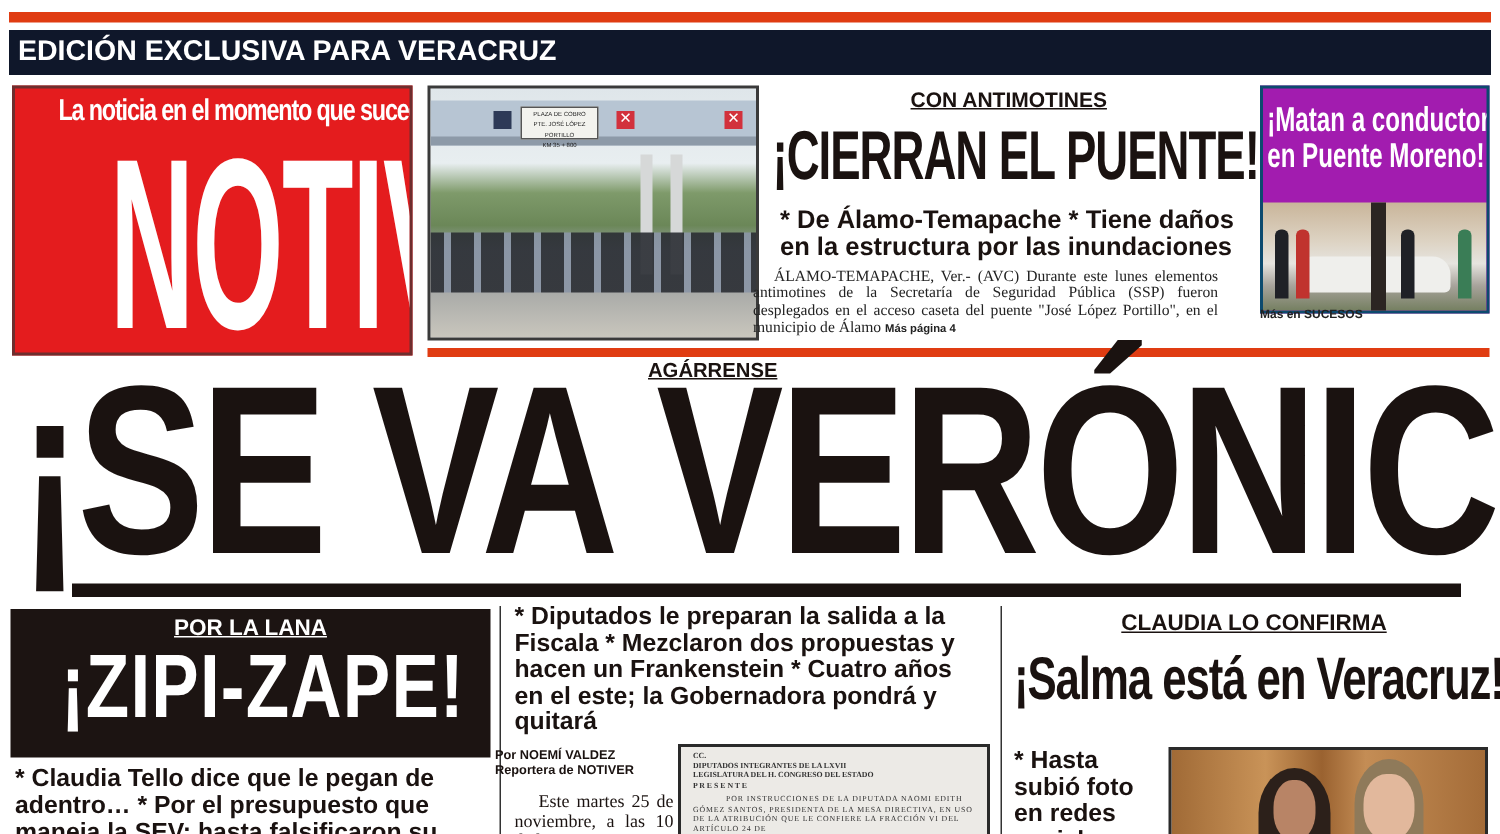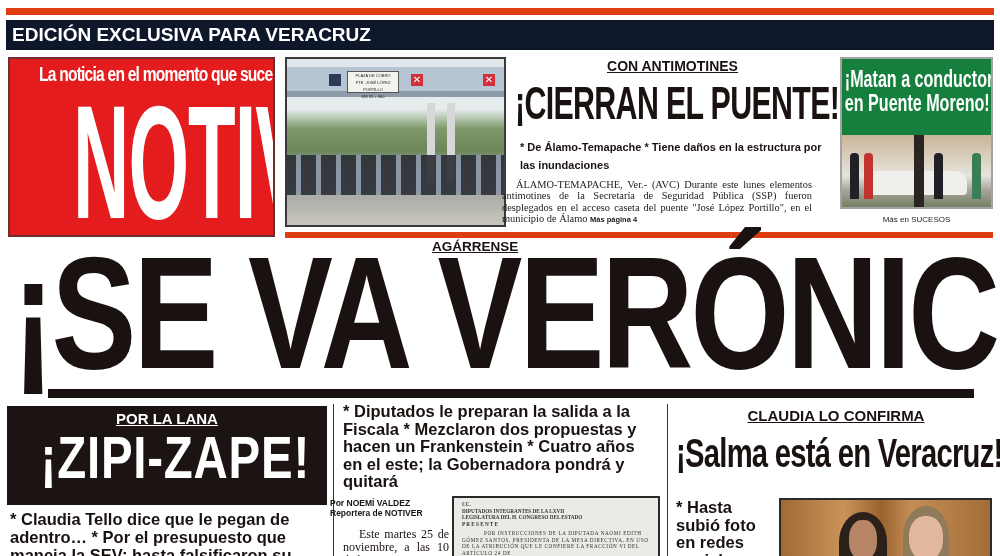--- a/index.html
+++ b/index.html
@@ -26,33 +26,33 @@
   .photo1 .pillar { position: absolute; top: 44px; width: 8px; height: 80px; background: #d6d8d8; }
   .photo1 .police { position: absolute; left: 0; bottom: 30px; width: 100%; height: 40px;
     background: repeating-linear-gradient(90deg, #2a2d33 0 9px, #8a95a6 9px 14px, #2a2d33 14px 20px); opacity: .9; }
 
   .orange-rule { background: #e03c12; height: 6px; }
 
   
   .kicker { font-weight: bold; text-decoration: underline; color: #1a1210; }
   .k1 { left: 520px; top: 58px; width: 305px; text-align: center; font-size: 14px; }
   .h-puente { left: 515px; top: 78px; width: 315px; font-weight: bold; font-size: 46px; line-height: 50px; white-space: nowrap; transform: scaleX(0.66); transform-origin: left top; letter-spacing: -1px; }
-  .sub-puente { left: 520px; top: 138px; width: 315px; font-weight: bold; font-size: 11px; line-height: 18px; }
+  .sub-puente { left: 520px; top: 138px; width: 315px; font-weight: bold; font-size: 17px; line-height: 18px; }
   .body-puente { left: 502px; top: 179px; width: 310px; font-family: "Liberation Serif", serif; font-size: 10.4px; line-height: 11.4px; text-align: justify; text-indent: 14px; color: #222; }
   .mas { font-family: "Liberation Sans", sans-serif; font-weight: bold; font-size: 7.5px; }
 
   
-  .matan { left: 840px; top: 57px; width: 153px; height: 152px; border: 2px solid #a3a3a3; background: #15803d; overflow: hidden; }
+  .matan { left: 840px; top: 57px; width: 153px; height: 152px; border: 2px solid #0c4a6e; background: #a21caf; overflow: hidden; }
   .matan-h { color: #fff; font-weight: bold; font-size: 23px; line-height: 24px; padding: 8px 4px 0 4px; white-space: nowrap; transform: scaleX(0.7); transform-origin: left top; width: 210px; }
   .matan-photo { position: absolute; left: 0; top: 76px; width: 100%; height: 74px;
     background: linear-gradient(180deg, #c9b59a 0%, #ddd3c3 35%, #e6e4df 55%, #a7a39b 75%, #6f7b5a 100%); }
   .matan-photo .car { position: absolute; left: 25px; top: 36px; width: 100px; height: 24px; background: #efefec; border-radius: 8px 12px 4px 4px; }
   .matan-photo .tree { position: absolute; left: 72px; top: 0; width: 10px; height: 74px; background: #2b2522; }
   .matan-photo .p { position: absolute; top: 18px; width: 9px; height: 46px; background: #1f2126; border-radius: 4px 4px 0 0; }
-  .mas-sucesos { left: 840px; top: 215px; width: 153px; text-align: center; font-weight: normal; font-size: 8px; color: #222; }
+  .mas-sucesos { left: 840px; top: 205px; width: 153px; font-weight: bold; font-size: 8px; color: #222; }
 
   
   .k-agarrense { left: 432px; top: 239px; width: 90px; text-align: left; font-size: 13.5px; }
   .big { left: 12px; top: 246px; width: 975px; height: 140px; font-family: "Liberation Sans", sans-serif; font-weight: bold; font-size: 178px; line-height: 150px; white-space: nowrap;
     transform: scaleX(0.715) scaleY(0.9); transform-origin: left top; letter-spacing: -4px; color: #1a1210; }
   .big-rule { left: 48px; top: 389px; width: 926px; height: 9px; background: #1a1210; }
 
   
   .zipi { left: 7px; top: 406px; width: 320px; height: 99px; background: #1c1412; color: #fff; text-align: center; }
   .zipi .kicker { color: #fff; font-size: 15px; display: block; padding-top: 4px; }

